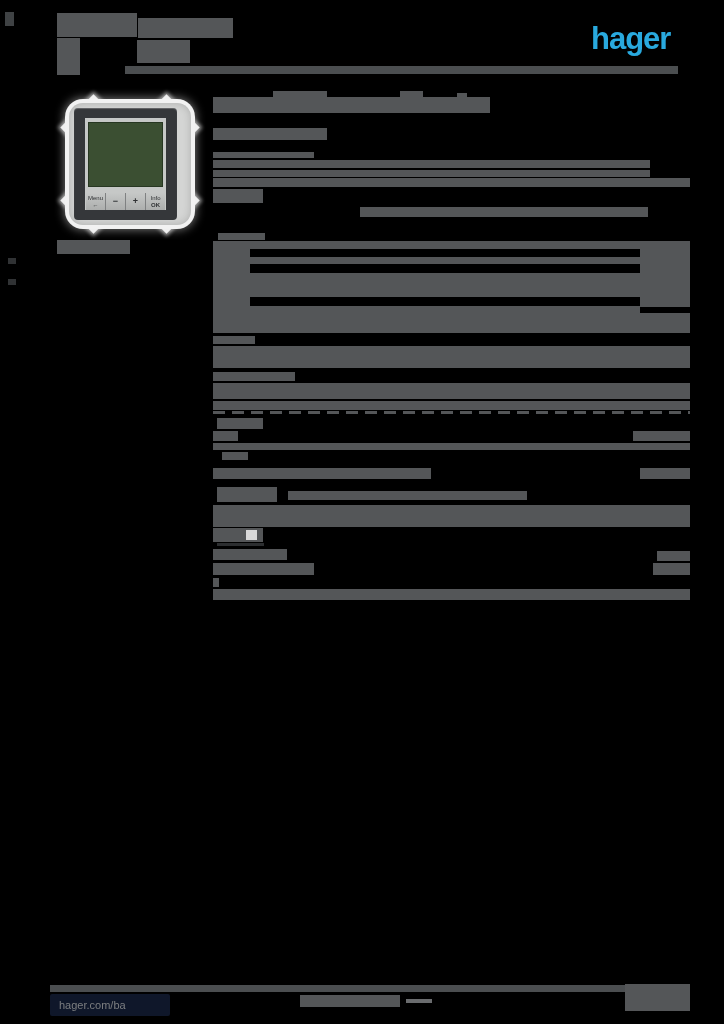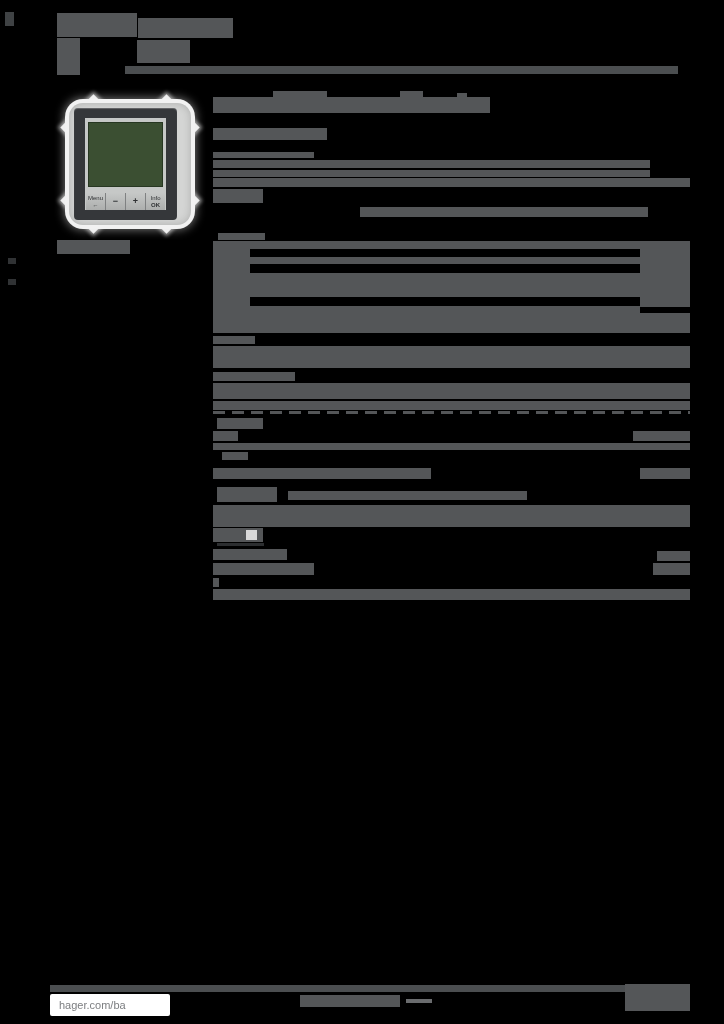--- a/index.html
+++ b/index.html
@@ -20,29 +20,30 @@
          box-shadow:inset 0 1px 1px rgba(255,255,255,.25);}
   .bezel{position:absolute;left:22px;top:21px;width:81px;height:92px;background:#c6c8c7;}
   .lcd{position:absolute;left:25px;top:25px;width:75px;height:65px;background:#3b4f32;
        border:1px solid #273722;box-sizing:border-box;}
   .btnrow{position:absolute;left:23px;top:96px;width:79px;height:17px;display:flex;gap:1px;background:#7f8182;}
   .btn{flex:1;background:linear-gradient(#c6c8c7,#acaead);color:#2f3133;display:flex;flex-direction:column;
        align-items:center;justify-content:center;line-height:1.05;font-size:6px;}
   .btn .sym{font-size:9px;font-weight:bold;}
   .btn .b2{font-weight:bold;}
   
-  #footer-linkbox{position:absolute;left:50px;top:994px;width:120px;height:22px;background:#ffffff;
+  #footer-linkbox{position:absolute;left:50px;top:994px;width:120px;height:22px;background:#0f172a;
                   border-radius:2px;display:flex;align-items:center;padding-left:9px;box-sizing:border-box;}
   #footer-linkbox span{color:#7c7e80;font-size:11px;}
 </style>
 </head>
 <body>
 
 <div id="canvas">
 
+  <div id="logo">hager</div>
 
   <div id="device">
     <div class="tooth" style="left:24px;top:0"></div>
     <div class="tooth" style="left:97px;top:0"></div>
     <div class="tooth" style="left:24px;top:121px"></div>
     <div class="tooth" style="left:97px;top:121px"></div>
     <div class="tooth" style="left:0;top:24px"></div>
     <div class="tooth" style="left:0;top:97px"></div>
     <div class="tooth" style="left:121px;top:24px"></div>
     <div class="tooth" style="left:121px;top:97px"></div>

